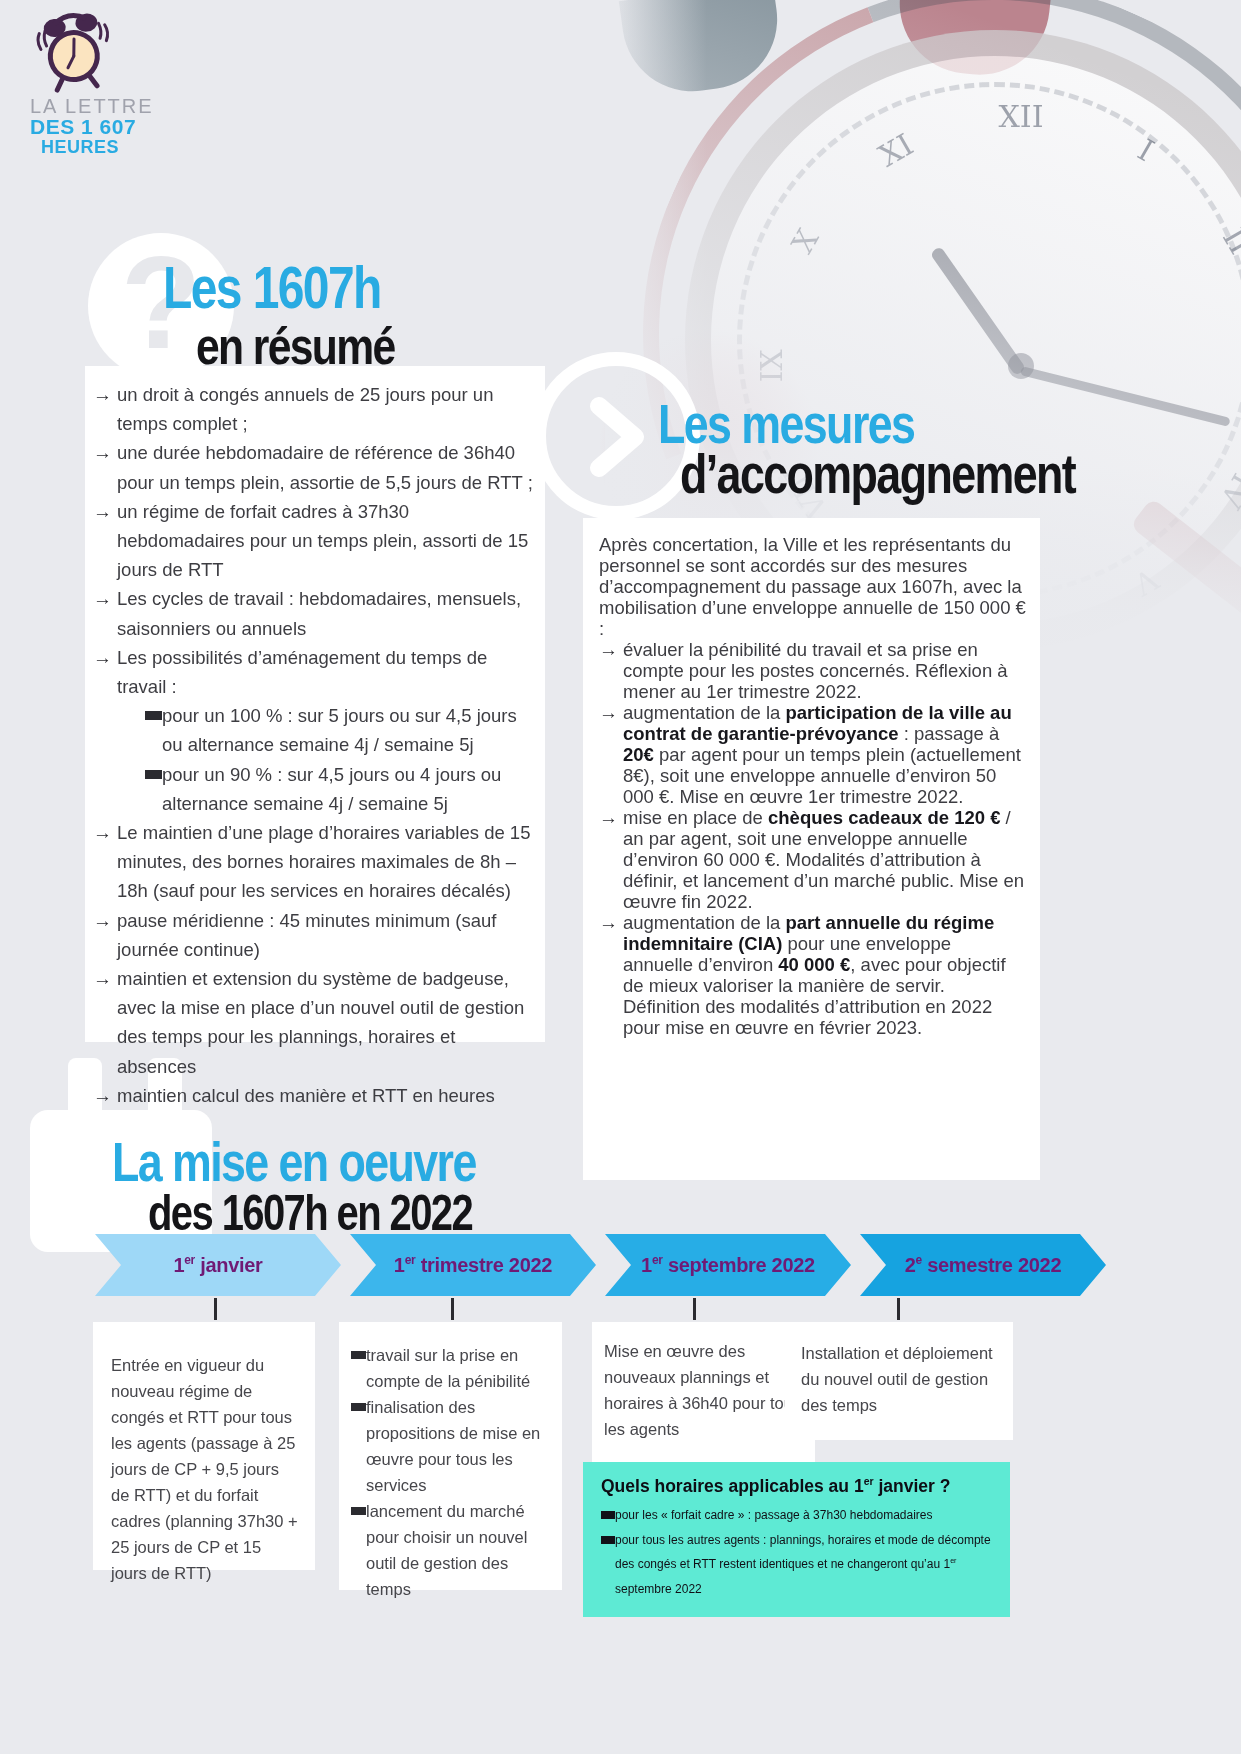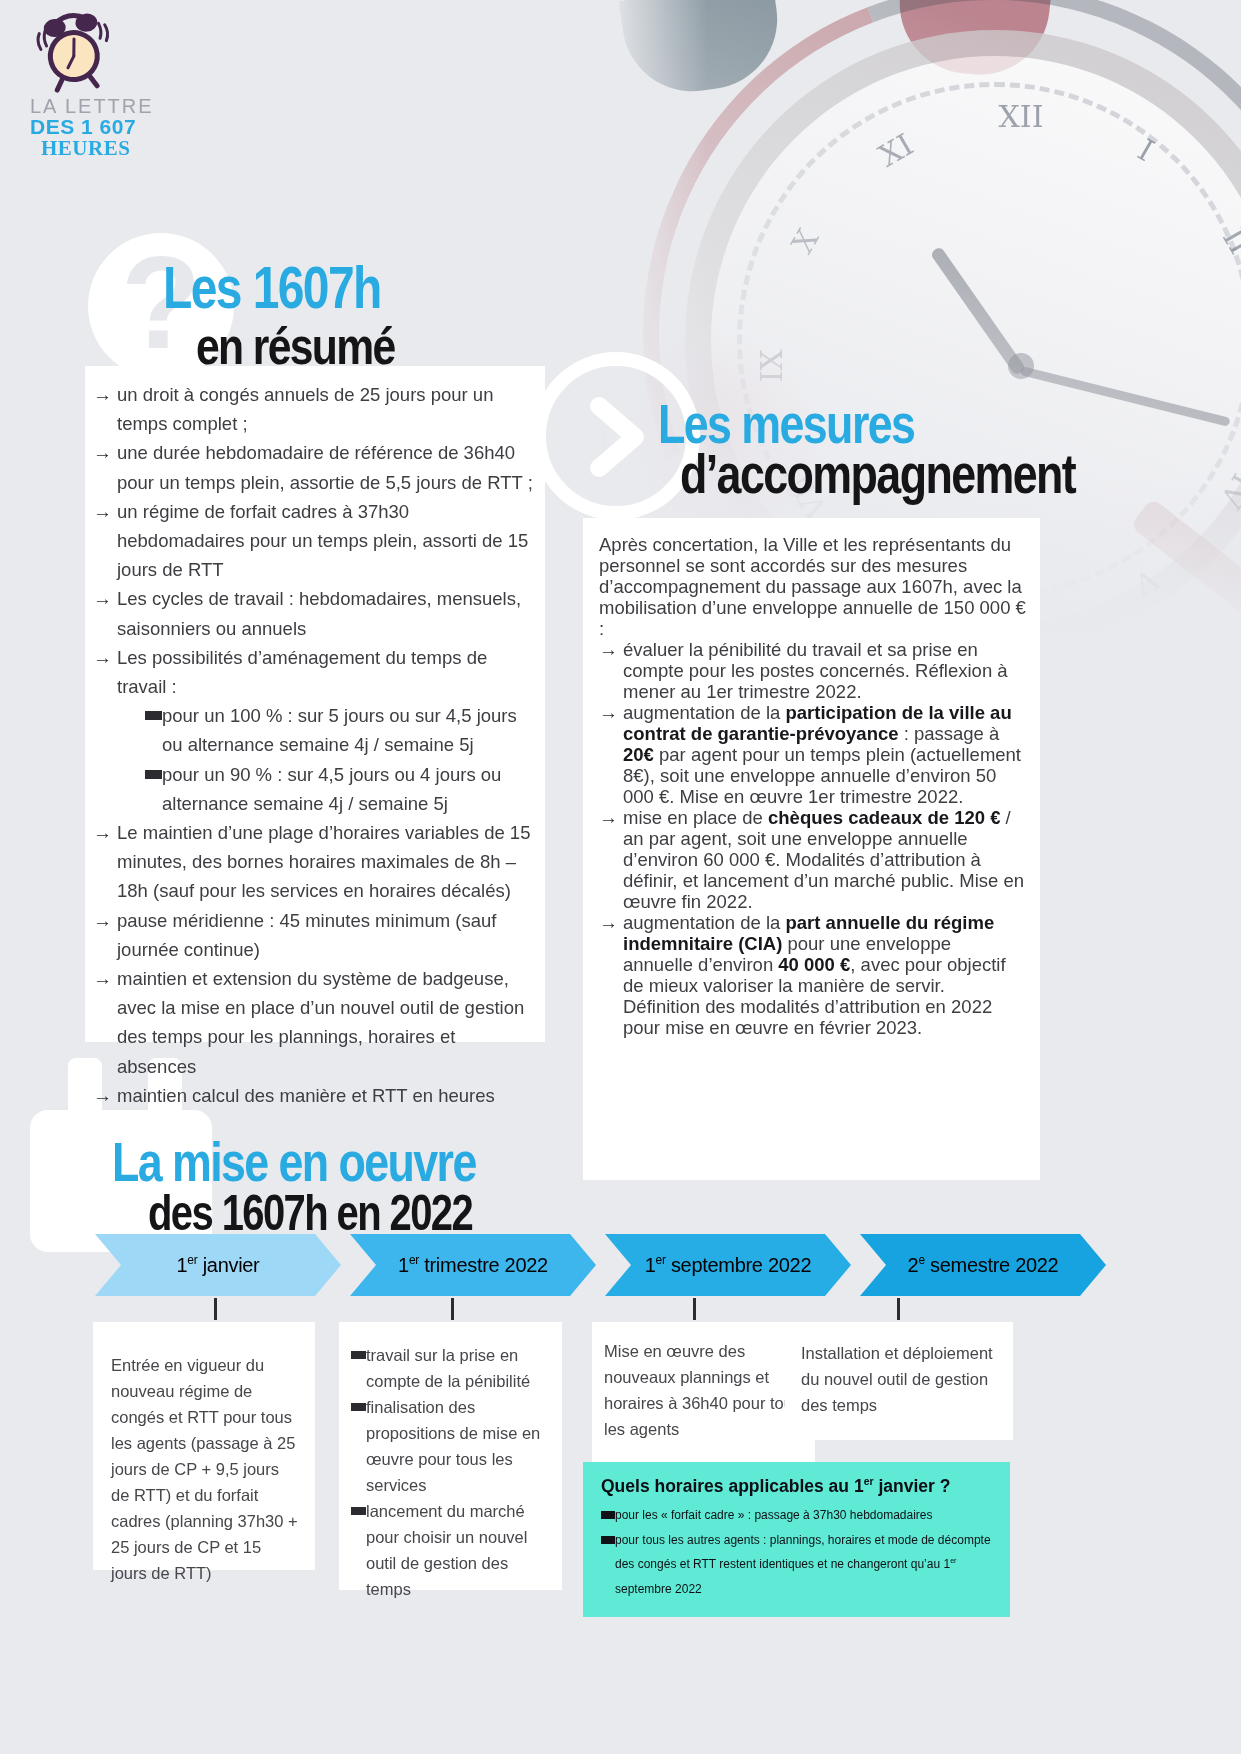--- a/index.html
+++ b/index.html
@@ -34,21 +34,21 @@
       background:rgba(150,60,70,.38);transform:rotate(38deg);border-radius:10px;}
   .photo-fade{position:absolute;inset:0;
       background:linear-gradient(200deg,rgba(233,234,238,0) 12%,rgba(233,234,238,.92) 72%),
                  linear-gradient(90deg,#e9eaee 0%,rgba(233,234,238,0) 16%),
                  linear-gradient(0deg,#e9eaee 1%,rgba(233,234,238,0) 32%);}
 
   
   .logo-text{left:30px;top:96px;line-height:1.02;}
   .logo-l1{font-size:20px;letter-spacing:2px;color:#a0a2ac;font-weight:400;}
   .logo-l2{font-size:21px;font-weight:800;color:var(--accent);letter-spacing:.5px;}
-  .logo-l3{font-size:21px;font-weight:800;color:var(--accent);letter-spacing:.5px;padding-left:11px;font-family:Liberation Serif, serif;}
+  .logo-l3{font-size:18px;font-weight:800;color:var(--accent);letter-spacing:.5px;padding-left:11px;}
 
   
   .qcircle{left:88px;top:233px;width:146px;height:146px;border-radius:50%;background:#fff;
       z-index:1;display:flex;align-items:center;justify-content:center;}
   .qcircle span{font-size:132px;font-weight:800;color:#e7e8ec;line-height:1;margin-top:-6px;}
   .chev-ring{left:532px;top:352px;width:168px;height:168px;border-radius:50%;
       border:14px solid #fff;box-sizing:border-box;z-index:1;}
   .chev-glyph{left:585px;top:394px;z-index:1;}
 
   
@@ -79,21 +79,21 @@
 
   
   .cal{left:30px;top:1058px;width:218px;height:196px;z-index:0;}
   .cal .tab{position:absolute;top:0;width:34px;height:76px;background:#fff;border-radius:8px;}
   .cal .body{position:absolute;top:52px;left:0;width:182px;height:142px;background:#fff;border-radius:18px;}
 
   
   .banner{position:absolute;top:1234px;height:62px;width:246px;z-index:2;
       clip-path:polygon(0 0,calc(100% - 26px) 0,100% 50%,calc(100% - 26px) 100%,0 100%,26px 50%);
       display:flex;align-items:center;justify-content:center;}
-  .banner .bl{font-size:20px;font-weight:400;color:#000000;letter-spacing:-.3px;}
+  .banner .bl{font-size:20px;font-weight:700;color:#701a75;letter-spacing:-.3px;}
   .banner sup, .notice-title sup, .notice-text sup{font-size:60%;vertical-align:super;line-height:0;}
   .tick{position:absolute;top:1298px;width:3px;height:22px;background:#2b2b30;z-index:2;}
 
   .mbox{position:absolute;top:1322px;background:#fff;z-index:2;box-sizing:border-box;
       font-size:16.5px;line-height:26px;color:#46464b;}
   .mbox p{margin:0;}
   .mb1{left:93px;width:222px;height:248px;padding:30px 14px 0 18px;}
   .mb2{left:339px;width:223px;height:268px;padding:20px 8px 0 12px;}
   .mb3{left:592px;width:223px;height:140px;padding:16px 12px 0 12px;}
   .mb4{left:785px;width:228px;height:118px;padding:18px 12px 0 16px;}

